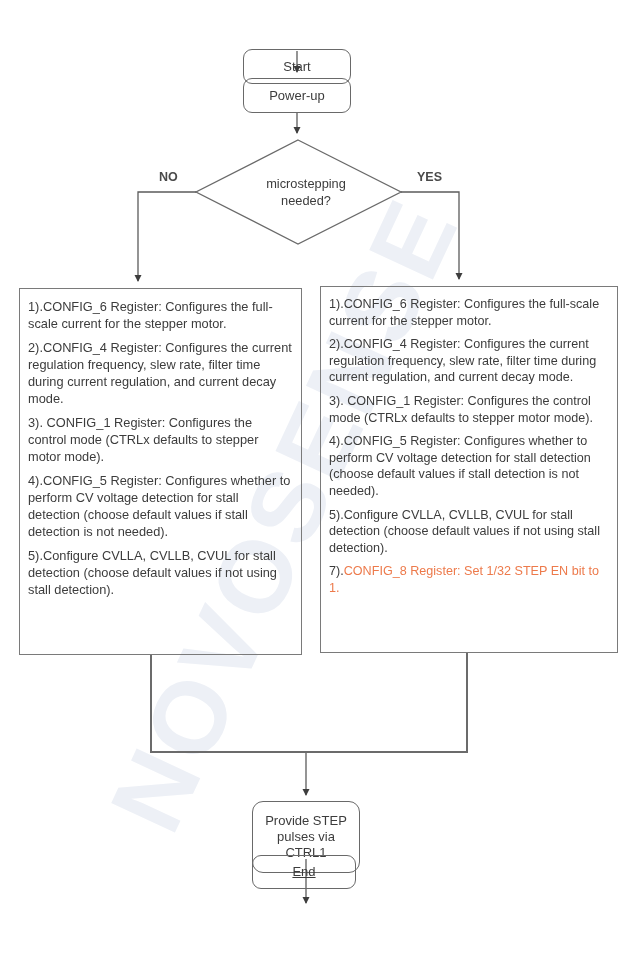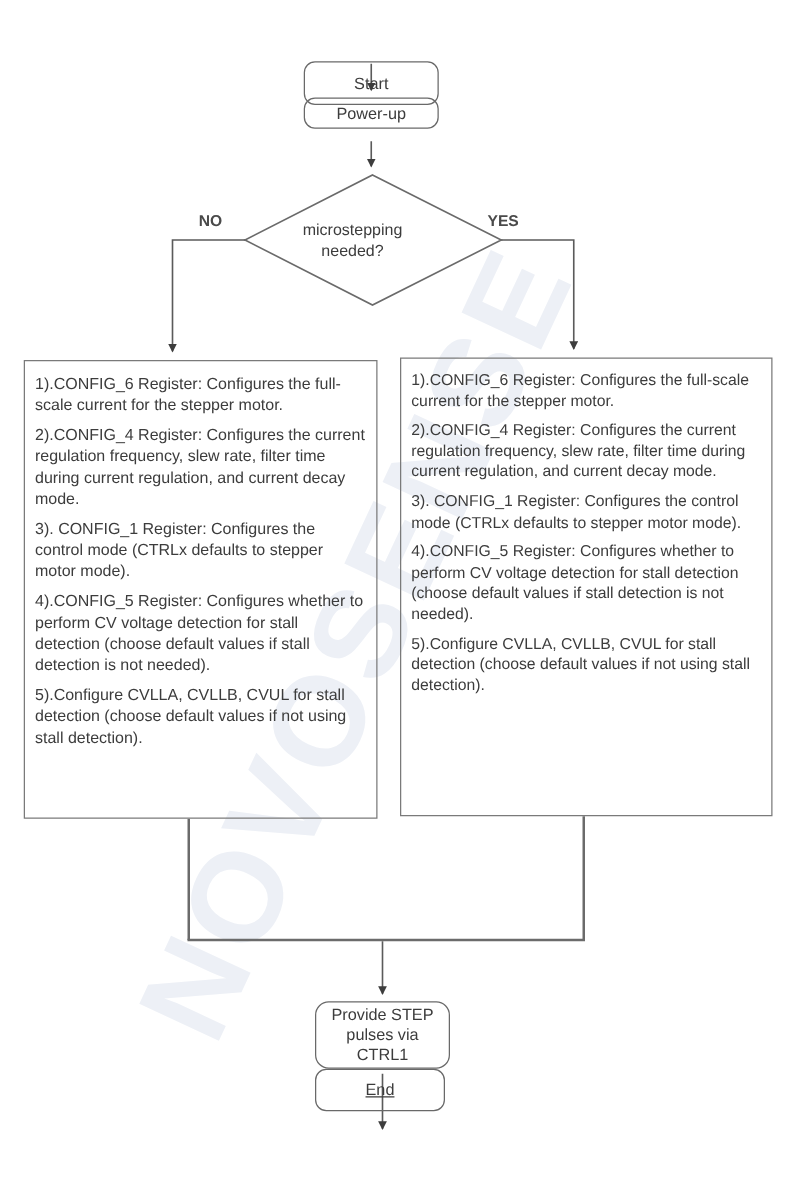--- a/index.html
+++ b/index.html
@@ -23,21 +23,21 @@
   .node{
     position:absolute;z-index:2;box-sizing:border-box;
     border:1.4px solid var(--nodeborder,#696969);border-radius:9px;
     display:flex;align-items:center;justify-content:center;
     text-align:center;font-size:13px;line-height:16px;
     background:transparent;
   }
   .lines{white-space:pre-line;}
   
   .decision-text{
-    position:absolute;left:282px;top:192px;z-index:2;
+    position:absolute;left:306px;top:192px;z-index:2;
     transform:translate(-50%,-50%);
     text-align:center;font-size:12.8px;line-height:17px;white-space:pre-line;
   }
   
   .branch-label{
     position:absolute;z-index:2;font-size:12.5px;font-weight:bold;color:#4a4a4a;
   }
   
   .bigbox{
     position:absolute;z-index:2;box-sizing:border-box;
@@ -79,45 +79,46 @@
 
   <polyline points="150,752 468,752" fill="none" stroke="#6b6b6b" stroke-width="2"></polyline>
 
   <polyline points="306,753 306,795" fill="none" stroke="#5b5b5b" stroke-width="1.3" marker-end="url(#arrow)"></polyline>
 
   <polyline points="306,859 306,903" fill="none" stroke="#5b5b5b" stroke-width="1.3" marker-end="url(#arrow)"></polyline>
 </svg>
 
 <div class="node" style="left:243px;top:17px;width:108px;height:35px;margin-top:32px;">Start</div>
 
-<div class="node" style="left:243px;top:78px;width:108px;height:25px;">Power-up</div>
+<div class="node" style="left:243px;top:78px;width:108px;height:35px;">Power-up</div>
 
 <div class="decision-text lines">microstepping
 needed?</div>
 
 <div class="branch-label" style="left:159px;top:170px;">NO</div>
-<div class="branch-label" style="left:390px;top:170px;">YES</div>
+<div class="branch-label" style="left:417px;top:170px;">YES</div>
 
 <div class="bigbox" style="left:19px;top:288px;width:283px;height:367px;">
   <div class="inner" id="left-steps">
       <p><span>1).</span><span>CONFIG_6 Register: Configures the full-scale current for the stepper motor.</span></p>
       <p><span>2).</span><span>CONFIG_4 Register: Configures the current regulation frequency, slew rate, filter time during current regulation, and current decay mode.</span></p>
       <p><span>3). </span><span>CONFIG_1 Register: Configures the control mode (CTRLx defaults to stepper motor mode).</span></p>
       <p><span>4).</span><span>CONFIG_5 Register: Configures whether to perform CV voltage detection for stall detection (choose default values if stall detection is not needed).</span></p>
       <p><span>5).</span><span>Configure CVLLA, CVLLB, CVUL for stall detection (choose default values if not using stall detection).</span></p>
     </div>
 </div>
 
 <div class="bigbox" style="left:320px;top:286px;width:298px;height:367px;">
   <div class="inner" id="right-steps">
       <p><span>1).</span><span>CONFIG_6 Register: Configures the full-scale current for the stepper motor.</span></p>
       <p><span>2).</span><span>CONFIG_4 Register: Configures the current regulation  frequency, slew rate, filter time during current regulation, and current decay mode.</span></p>
       <p><span>3). </span><span>CONFIG_1 Register: Configures the control mode (CTRLx defaults to stepper motor mode).</span></p>
       <p><span>4).</span><span>CONFIG_5 Register: Configures whether to perform CV voltage detection for stall detection (choose default values if stall detection is not needed).</span></p>
       <p><span>5).</span><span>Configure CVLLA, CVLLB, CVUL for stall detection (choose default values if not using stall detection).</span></p>
+      <p><span>7).</span><span class="hl">CONFIG_8 Register: Set 1/32 STEP EN bit to 1.</span></p>
     </div>
 </div>
 
-<div class="node lines" style="left:252px;top:801px;width:108px;height:54px;border-radius:11px;">Provide STEP
+<div class="node lines" style="left:252px;top:801px;width:108px;height:72px;border-radius:11px;">Provide STEP
 pulses via
 CTRL1</div>
 
 <div class="node" style="left:252px;top:855px;width:104px;height:34px;text-decoration:underline;">End</div>
 
 </body></html>

